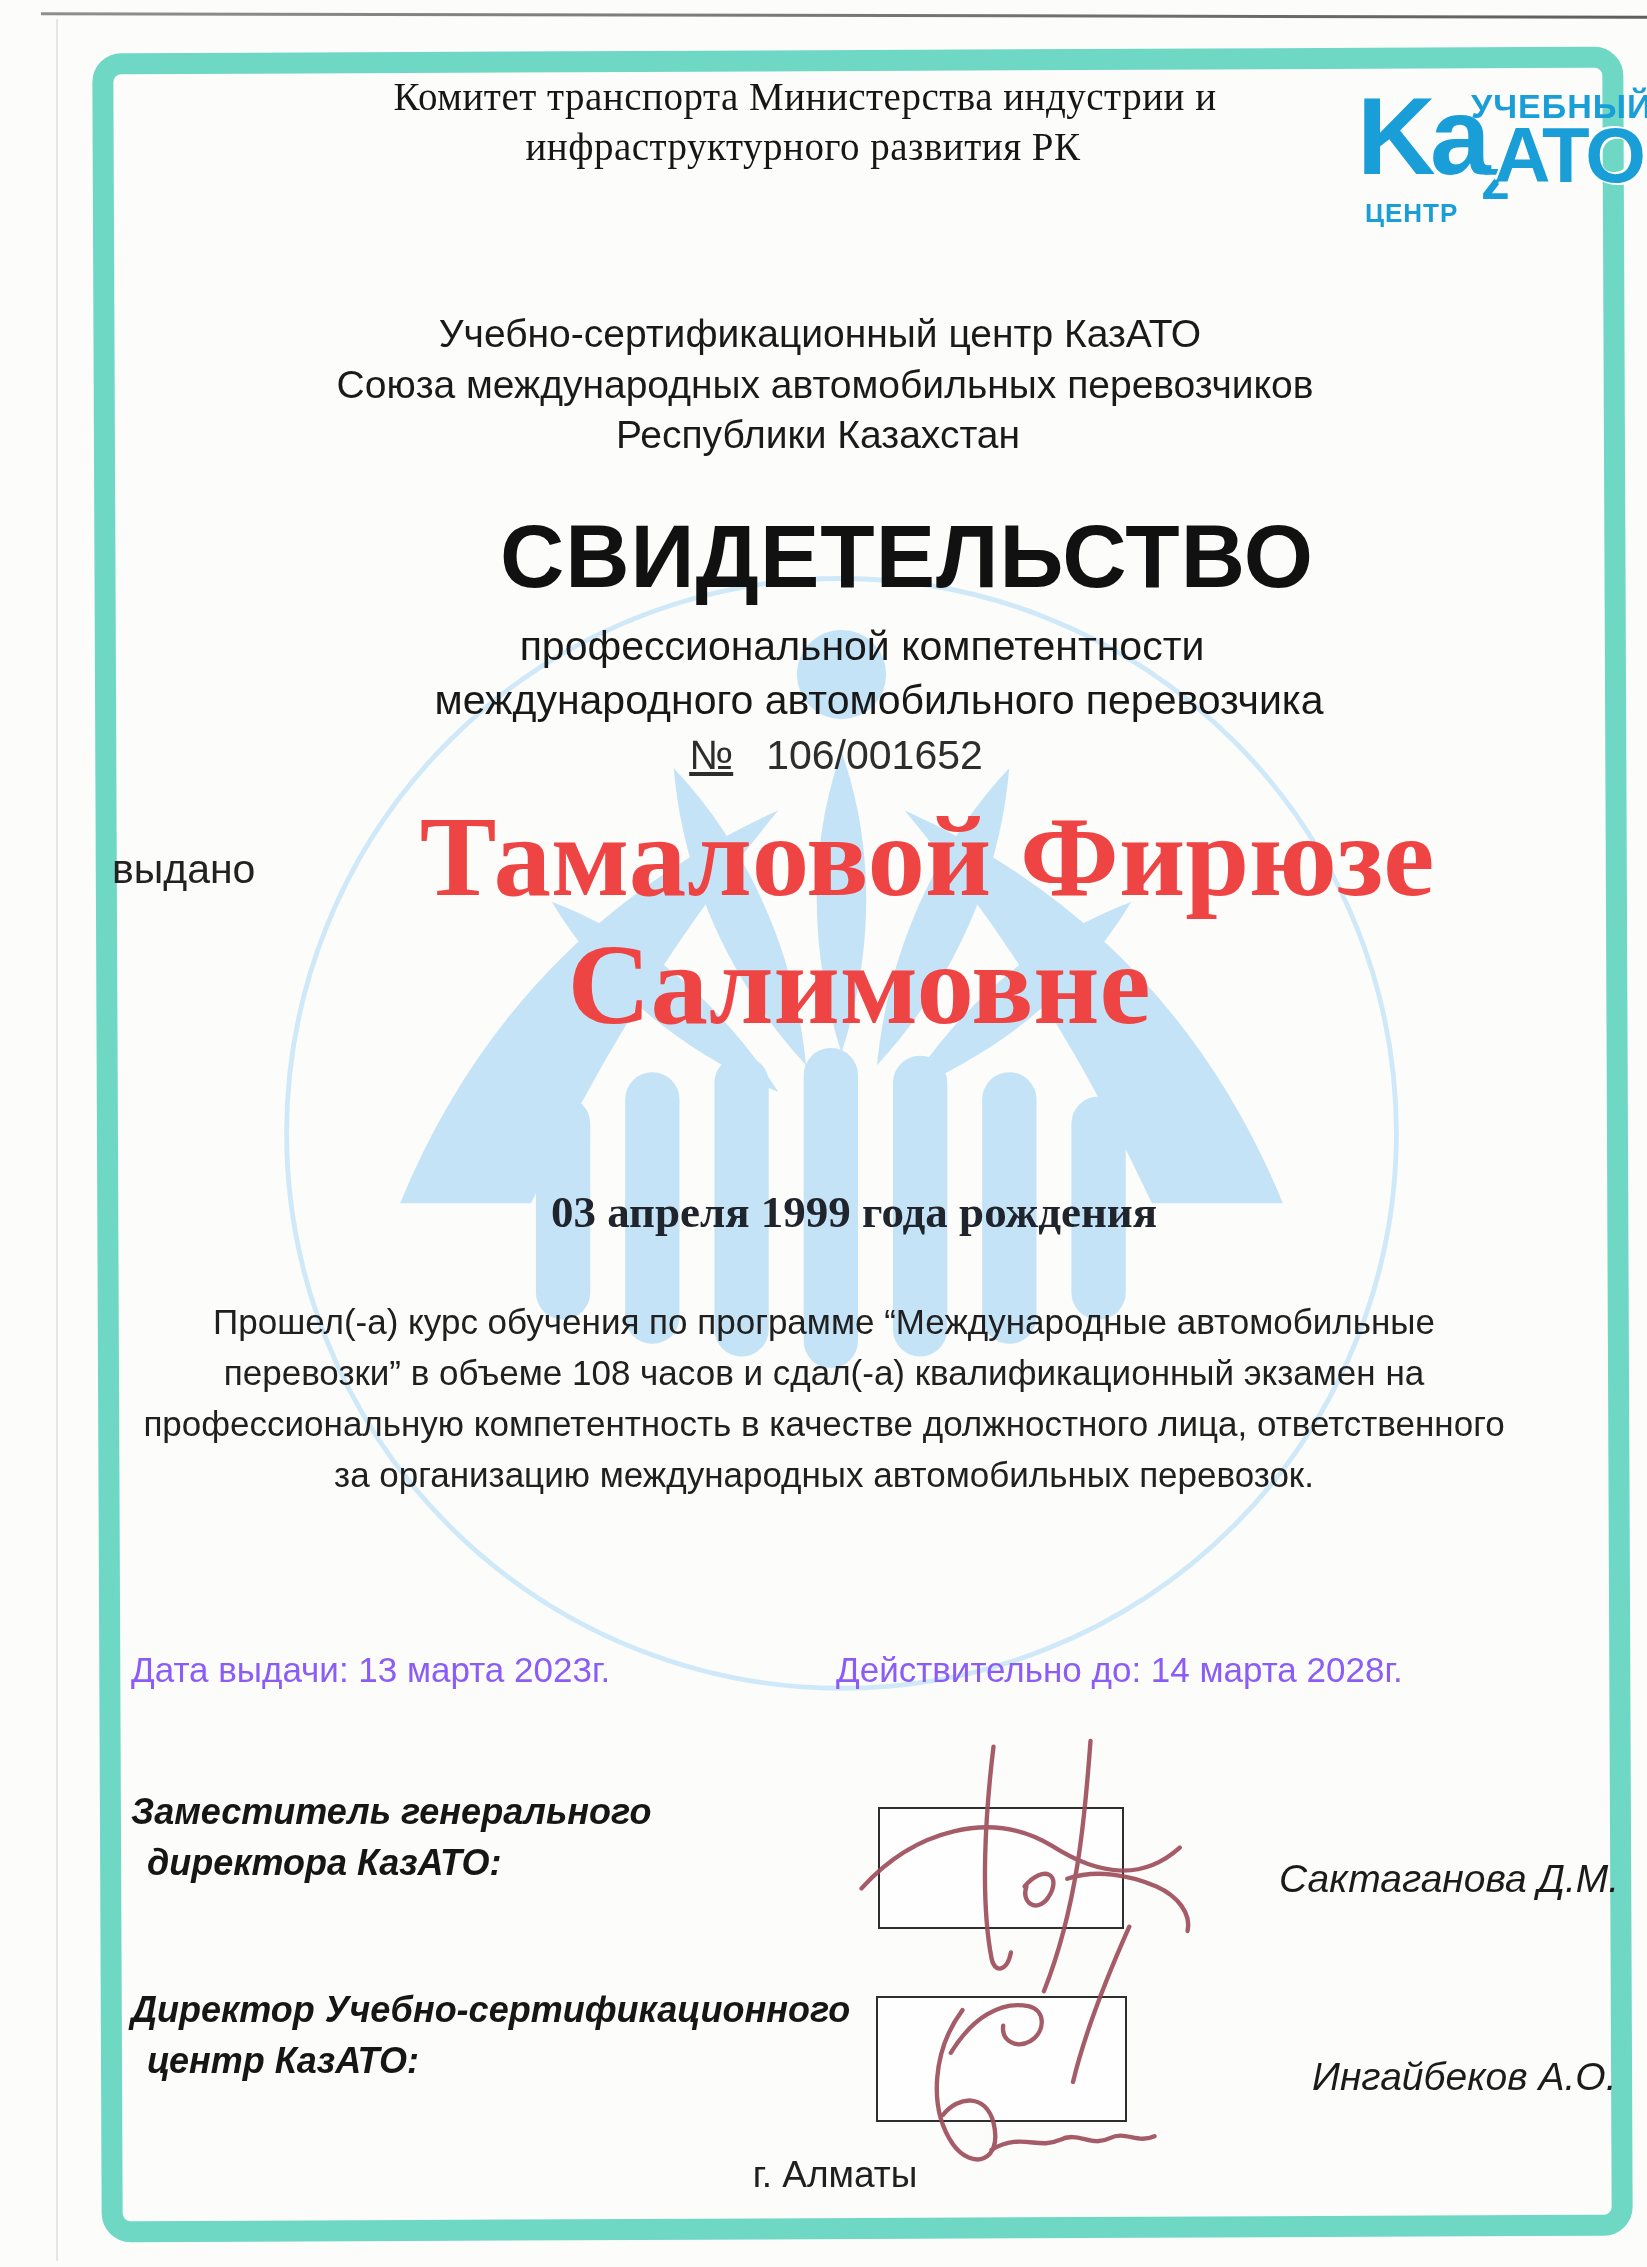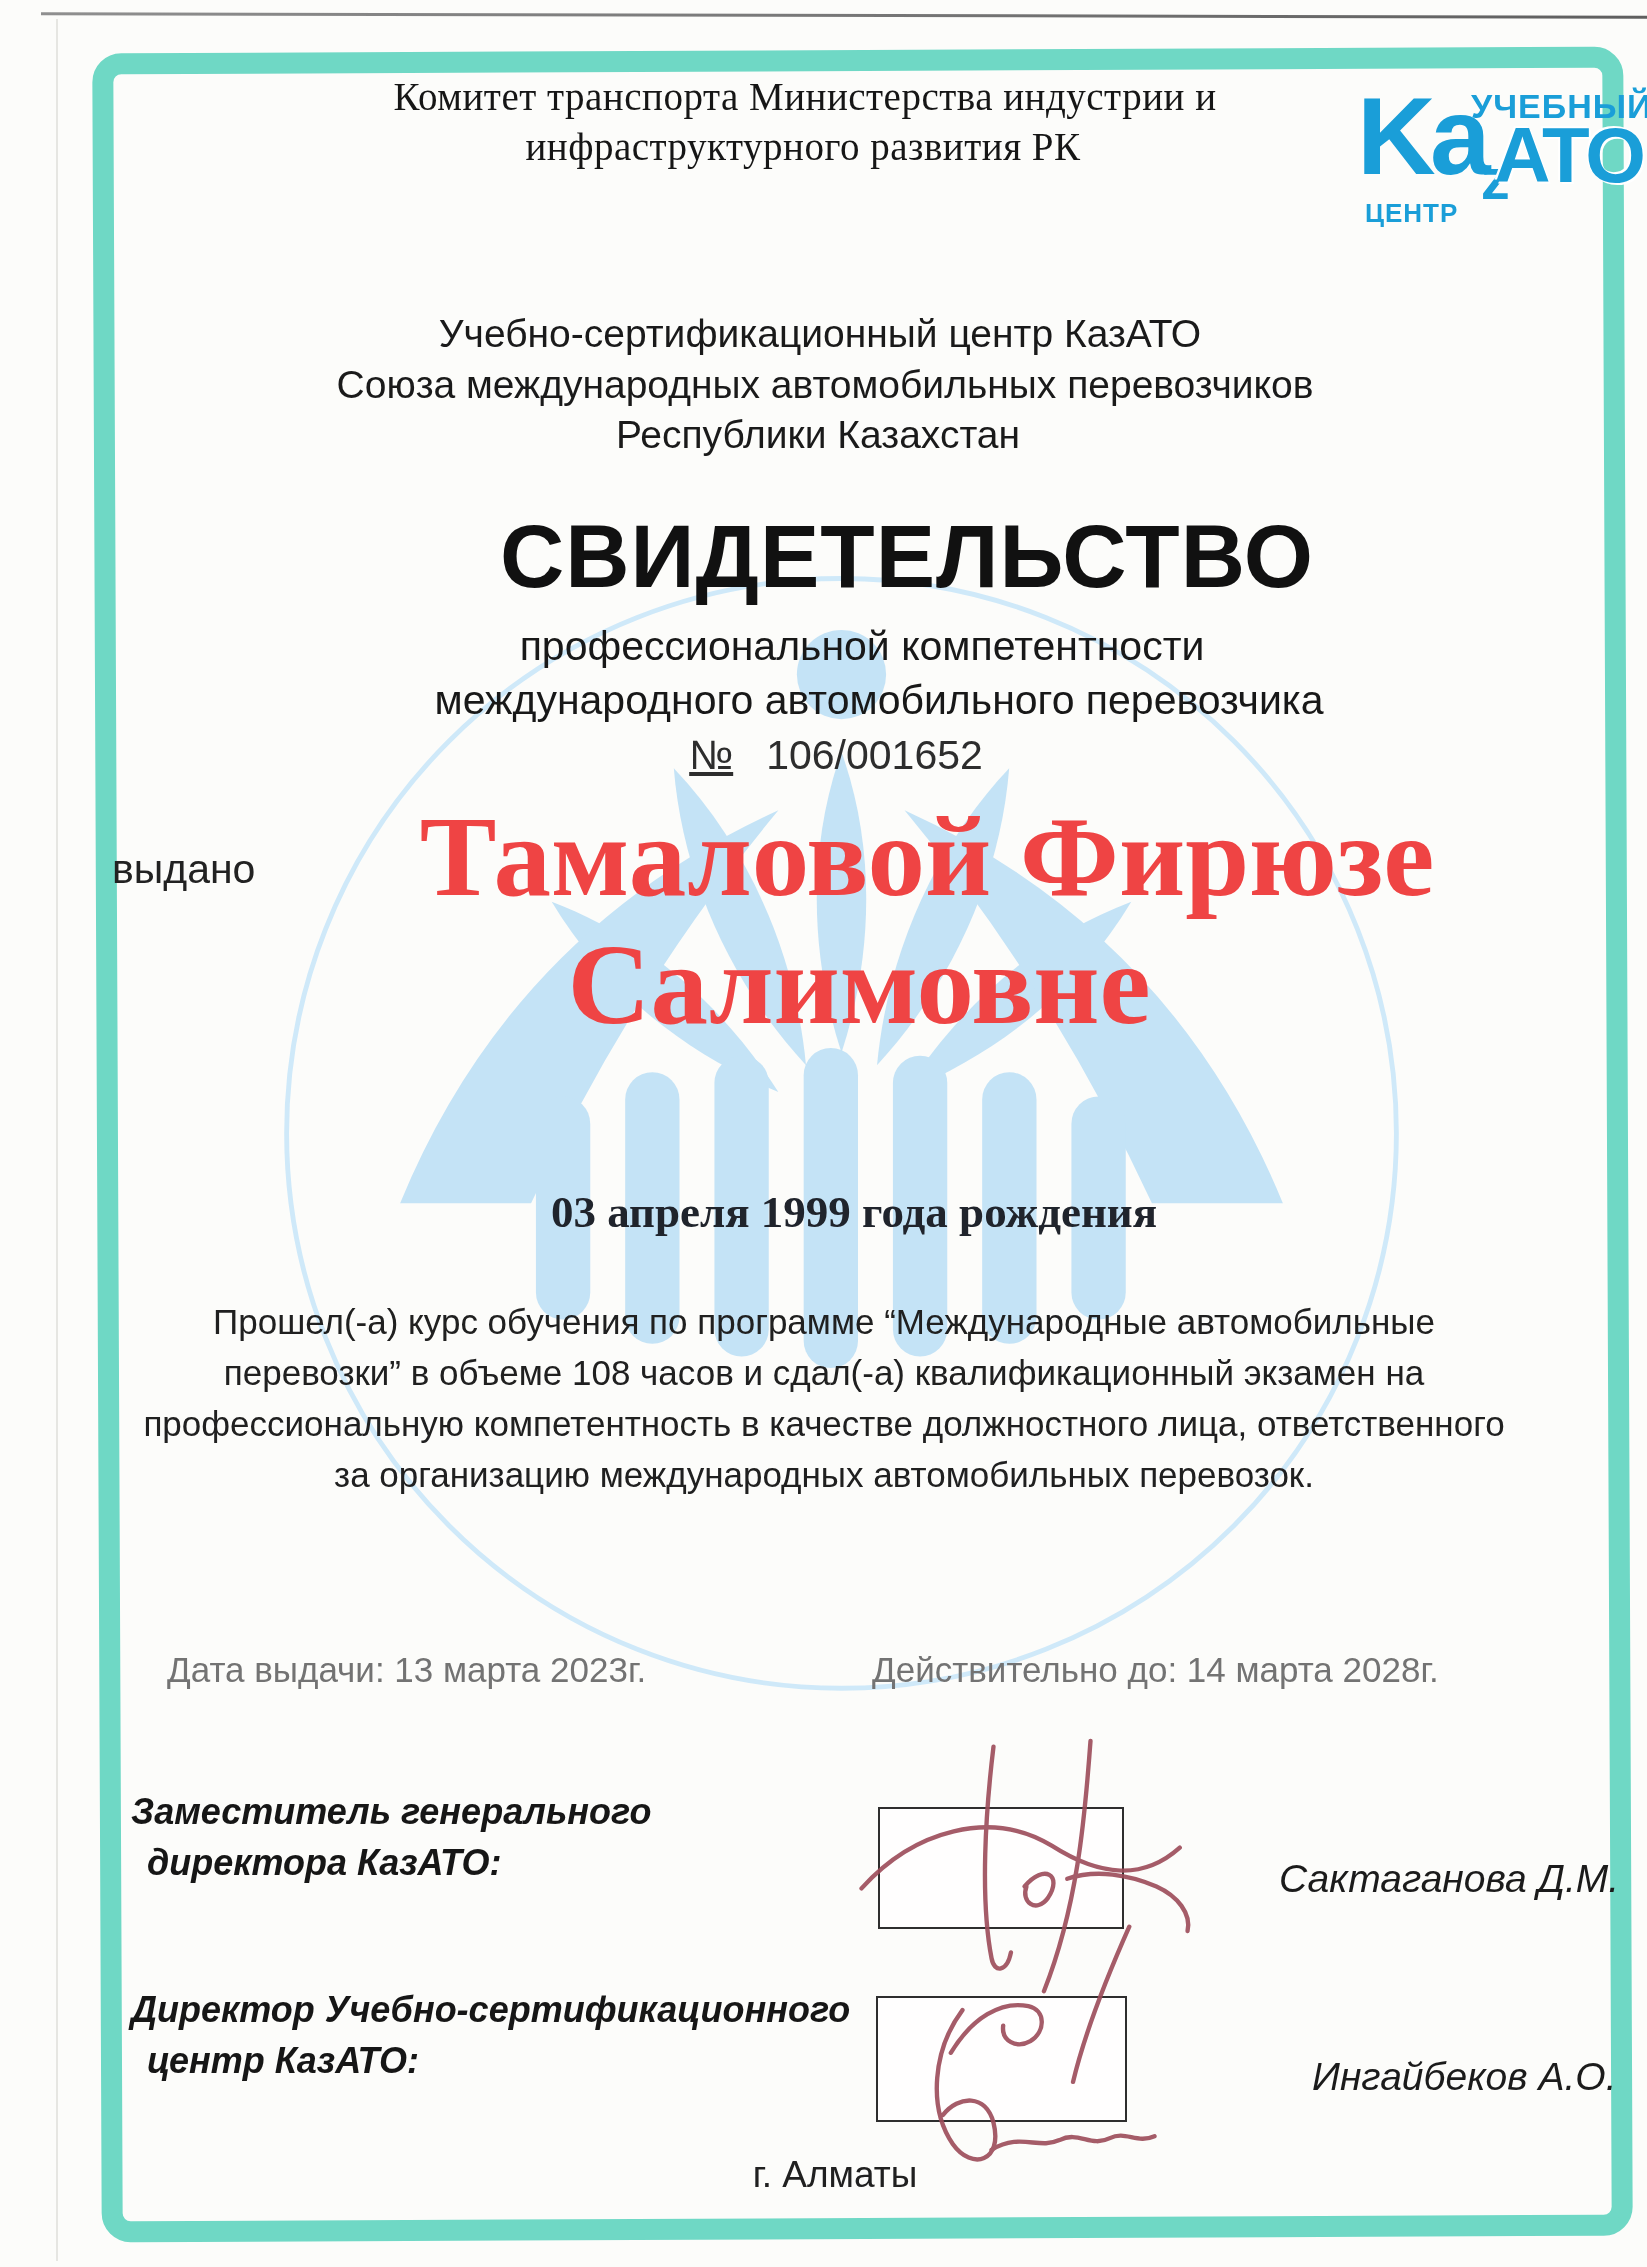--- a/index.html
+++ b/index.html
@@ -26,21 +26,21 @@
   .title-main { font-size:89px; font-weight:700; letter-spacing:1px; color:#111; }
   .subtitle { font-size:41px; color:#181818; }
   .numline { font-size:41px; color:#2d2d2d; }
   .numline .no { text-decoration:underline; margin-right:33px; }
   .issued { font-size:41px; color:#222; }
   .name { font-family:"Liberation Serif", serif; font-weight:700; font-size:115px; color:#ef4444; line-height:1.1; }
   .birth { font-family:"Liberation Serif", serif; font-weight:700; font-size:45px; color:#20242c; }
   .para { position:absolute; left:824px; top:1296px; transform:translateX(-50%);
     font-size:35px; line-height:51px; text-align:center; color:#202020; z-index:4; }
   .para div { white-space:nowrap; }
-  .datefield { font-size:35px; color:#737373;margin-left:36px; }
+  .datefield { font-size:35px; color:#8b5cf6; }
   .role { font-size:36px; font-style:italic; font-weight:700; color:#161616; }
   .signame { font-size:39px; font-style:italic; color:#1b1b1b; }
   .sigbox { position:absolute; box-sizing:border-box; border:2.9px solid #2e2e2e; background:#fffefe; z-index:3; }
   .sig-ink { position:absolute; z-index:4; }
   .city { font-size:37px; color:#202020; }
   
   .logo { position:absolute; z-index:4; color:#1a9ed8; }
   .logo-learn { left:1471px; top:87px; font-size:34px; font-weight:700; letter-spacing:1px; }
   .logo-center-lbl { left:1365px; top:198px; font-size:26px; font-weight:700; letter-spacing:1px; }
   .logo-word { left:1357px; top:82px; height:146px; }

